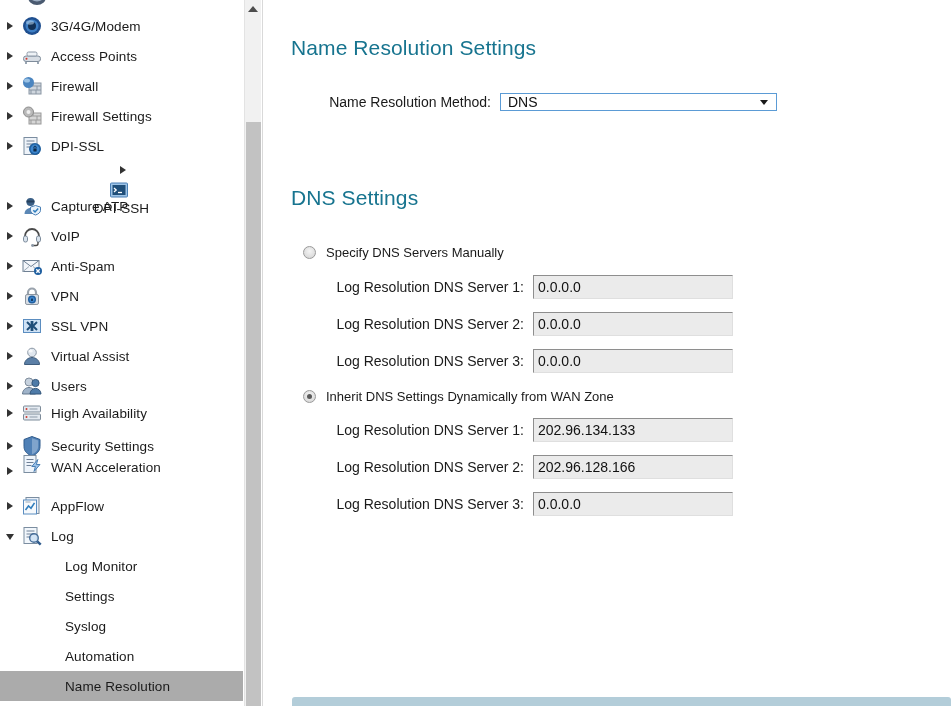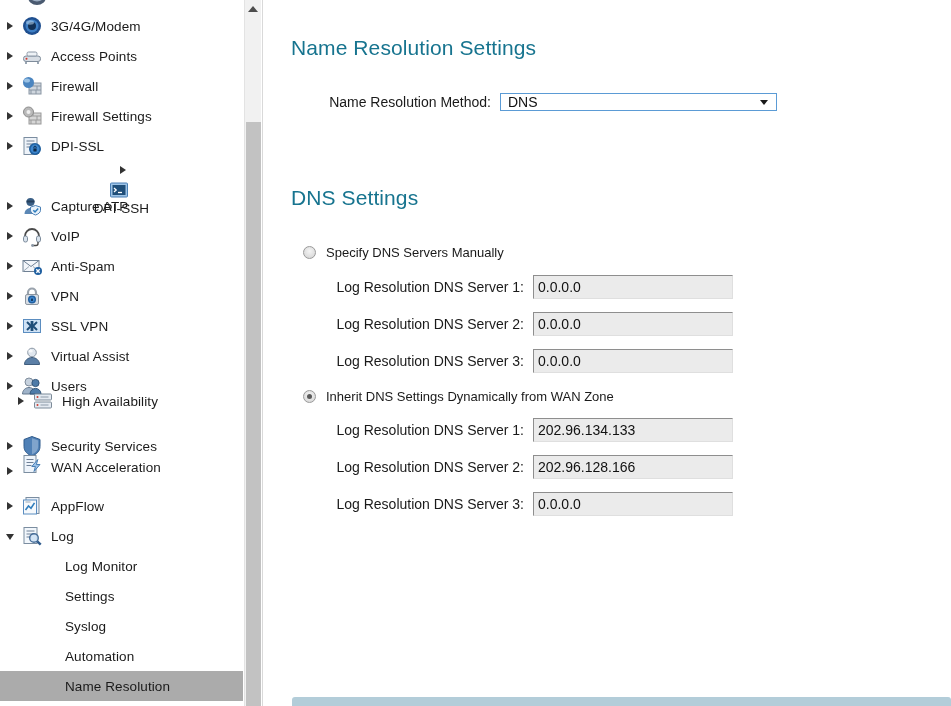--- a/index.html
+++ b/index.html
@@ -460,21 +460,21 @@
           <span class="nav-icon">
             <svg viewBox="0 0 22 22" xmlns="http://www.w3.org/2000/svg">
               <circle cx="8" cy="7" r="4" fill="#c7d2de" stroke="#7e8c9b"></circle>
               <path d="M1.5 19c0-3.6 2.9-6.5 6.5-6.5S14.5 15.4 14.5 19z" fill="#9fb3c9" stroke="#64788d"></path>
               <circle cx="14.5" cy="8" r="3.6" fill="#4e7ba8" stroke="#33567a"></circle>
               <path d="M9 19c0-3.1 2.5-5.6 5.5-5.6S20 15.9 20 19z" fill="#4e7ba8" stroke="#33567a"></path>
             </svg>
           </span>
           <span class="nav-label">Users</span>
         </div>
-        <div class="nav-item" style="top: 386px; padding-left: 11px;">
+        <div class="nav-item" style="top: 398px;">
           <span class="twisty">
             <span class="tri-right"></span>
           </span>
           <span class="nav-icon">
             <svg viewBox="0 0 22 22" xmlns="http://www.w3.org/2000/svg">
               <rect x="2.5" y="4" width="17" height="6" rx="1" fill="#e4eaf1" stroke="#7d8b99"></rect>
               <rect x="2.5" y="12" width="17" height="6" rx="1" fill="#e4eaf1" stroke="#7d8b99"></rect>
               <circle cx="5.5" cy="7" r="1" fill="#cf3a2e"></circle>
               <circle cx="5.5" cy="15" r="1" fill="#cf3a2e"></circle>
               <path d="M8.5 7h8M8.5 15h8" stroke="#8d9aa8"></path>
@@ -485,21 +485,21 @@
         <div class="nav-item" style="top: 431px;">
           <span class="twisty">
             <span class="tri-right"></span>
           </span>
           <span class="nav-icon">
             <svg viewBox="0 0 22 22" xmlns="http://www.w3.org/2000/svg">
               <path d="M11 1.5l8 3v7c0 4.8-3.6 8-8 9.5-4.4-1.5-8-4.7-8-9.5v-7z" fill="#4f80b6" stroke="#2f5b8c"></path>
               <path d="M11 3.3l6.2 2.3v5.9c0 3.8-2.8 6.4-6.2 7.7V3.3z" fill="#dce9f7" opacity=".35"></path>
             </svg>
           </span>
-          <span class="nav-label">Security Services</span>
+          <span class="nav-label">Security Settings</span>
         </div>
         <div class="nav-item" style="top: 445px; align-items: flex-end;">
           <span class="twisty">
             <span class="tri-right"></span>
           </span>
           <span class="nav-icon">
             <svg viewBox="0 0 22 22" xmlns="http://www.w3.org/2000/svg">
               <rect x="3" y="2.5" width="12" height="17" fill="#eef4fb" stroke="#7b8da0"></rect>
               <path d="M5.5 6.5h7M5.5 9.5h7M5.5 12.5h5" stroke="#6f8096"></path>
               <path d="M13 18.5l6-7h-3.6l1.4-5-6 7h3.6z" fill="#9cc2e8" stroke="#4a7fb5"></path>

